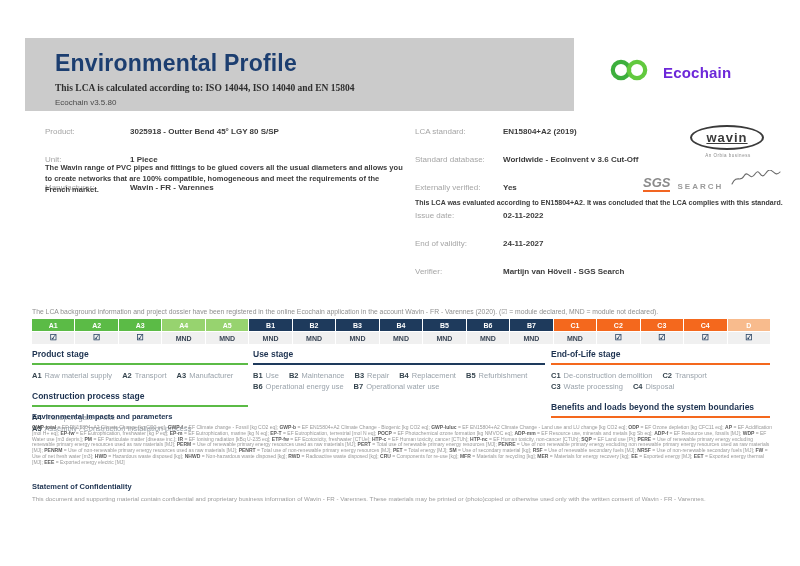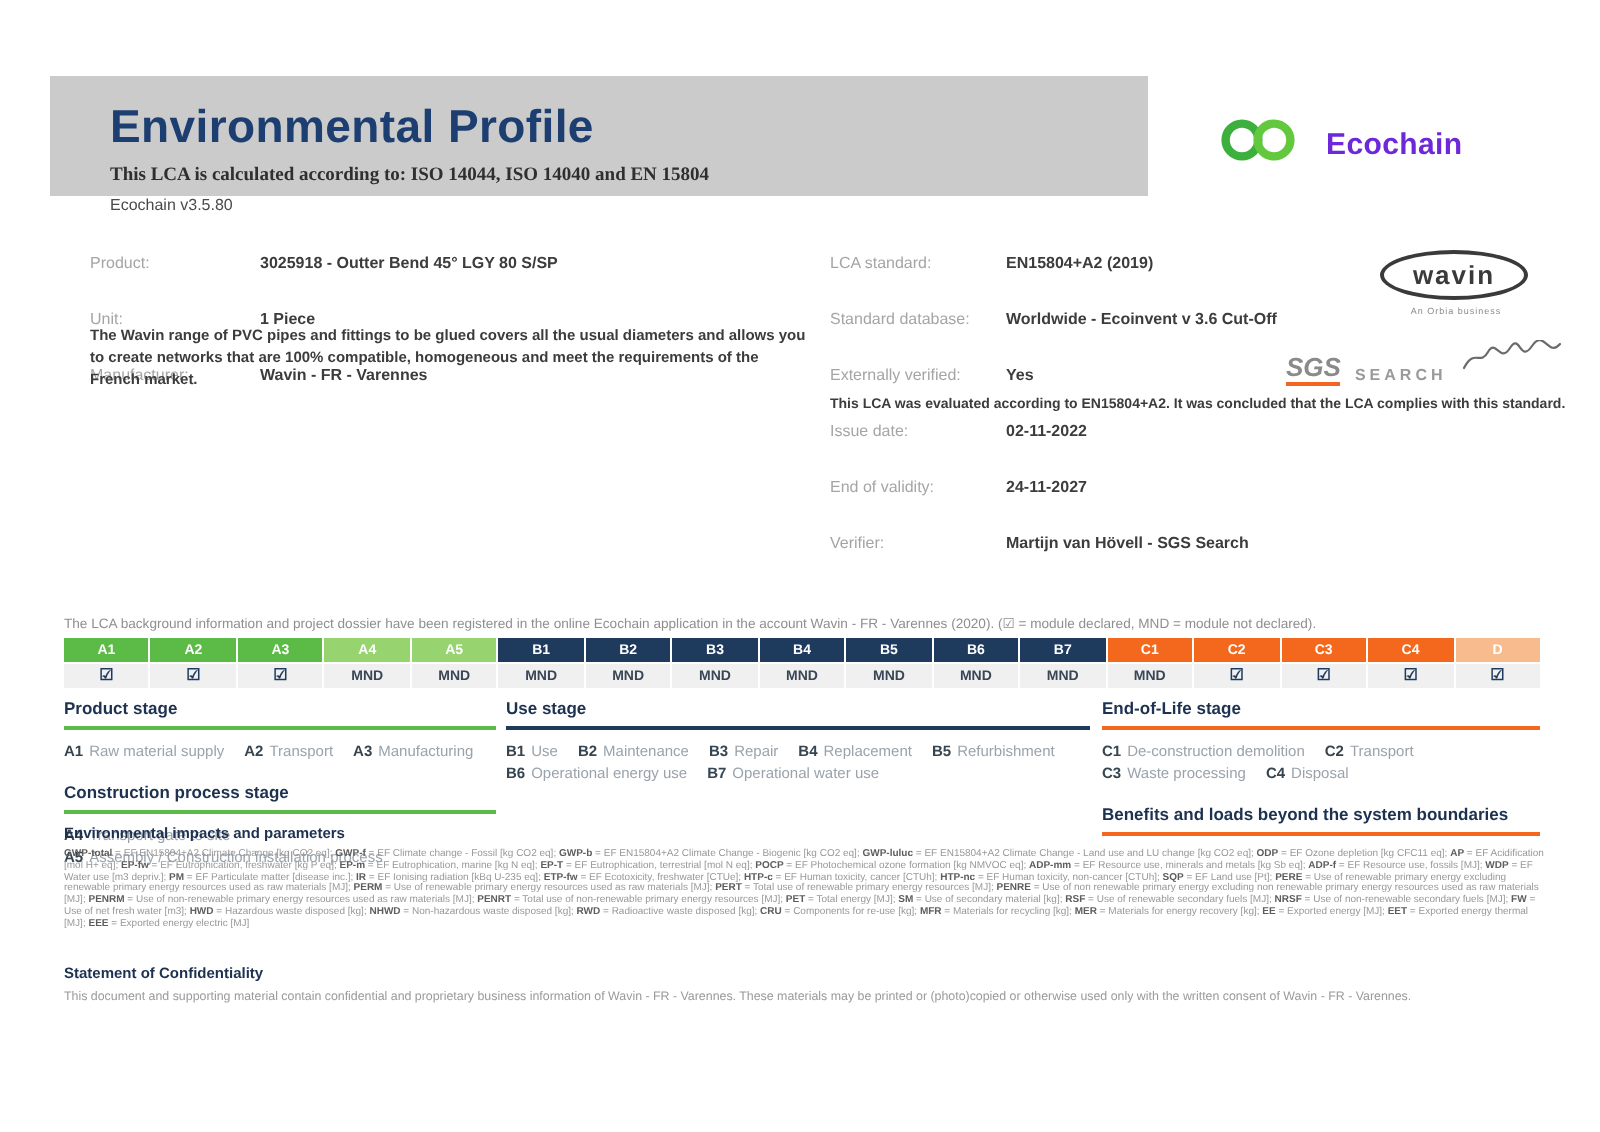--- a/index.html
+++ b/index.html
@@ -1,21 +1,21 @@
 <!DOCTYPE html>
 <html><head>
 <meta charset="utf-8">
 <style>
   * { margin:0; padding:0; box-sizing:border-box; }
   html,body { background:#fff; }
   body { font-family:"Liberation Sans", sans-serif; }
   .page { position:relative; width:800px; height:566px; background:#ffffff; overflow:hidden; }
 
   
-  .header-bar { position:absolute; left:25px; top:38px; width:549px; height:60px;
+  .header-bar { position:absolute; left:25px; top:38px; width:549px; height:73px;
                 background:#cbcbcb; padding:12px 16px 0 30px; }
   .header-title { font-size:23px; font-weight:600; color:#1c3e70; letter-spacing:.2px; }
   .header-sub { font-size:9.5px; color:#2f2f2f; margin-top:6px; font-weight:600;font-family:Liberation Serif, serif; }
   .header-ver { font-size:8px; color:#4a4a4a; margin-top:5px; }
 
   
   .ecochain-logo { position:absolute; left:608px; top:57px; display:flex; align-items:center; gap:9px; }
   .ecochain-logo .word { font-size:15px; font-weight:bold; color:#6d28d9; letter-spacing:.2px; }
 
   
@@ -27,21 +27,21 @@
   .info-right .kv { grid-template-columns:88px auto; }
   .description { position:absolute; left:45px; top:163px; width:360px; font-size:7.5px;
                  line-height:1.45; color:#3c3c3c; font-weight:600; }
   .evaluation-note { position:absolute; left:415px; top:199px; width:370px; font-size:7px;
                      color:#3c3c3c; font-weight:600; white-space:nowrap; }
 
   
   .wavin-logo { position:absolute; left:690px; top:125px; width:76px; text-align:center; }
   .wavin-oval { border:2.5px solid #3a3a3a; border-radius:50%; width:74px; height:25px;
                 display:flex; align-items:center; justify-content:center;
-                font-weight:bold; font-size:13px; color:#3a3a3a; letter-spacing:1px; }
+                font-weight:bold; font-size:13px; color:#3a3a3a; letter-spacing:1px;text-decoration:underline; }
   .wavin-tag { font-size:4.5px; color:#8a8a8a; margin-top:3px; letter-spacing:.5px; }
 
   
   .sgs-logo { position:absolute; left:643px; top:170px; display:flex; align-items:flex-end; gap:7px; }
   .sgs-word { font-size:13px; font-weight:bold; color:#8a8a8a; border-bottom:2px solid #f26522;
               line-height:1; padding-bottom:1px; font-style:italic; }
   .search-word { font-size:8px; color:#9a9a9a; letter-spacing:2px; font-weight:bold; line-height:1.4; }
 
   
   .registration-note { position:absolute; left:32px; top:308px; width:745px; font-size:6.8px; color:#8f8f8f; }
@@ -179,21 +179,21 @@
       <div class="mcell mmark">MND</div>
       <div class="mcell mmark check">☑</div>
       <div class="mcell mmark check">☑</div>
       <div class="mcell mmark check">☑</div>
       <div class="mcell mmark check">☑</div>
     </div>
 
   <div class="stage-col col-product">
     <div class="stage-block">
       <div class="stage-title rule-green">Product stage</div>
-      <div class="stage-items"><span class="stage-item"><span class="code">A1</span><span class="lbl">Raw material supply</span></span><span class="stage-item"><span class="code">A2</span><span class="lbl">Transport</span></span><span class="stage-item"><span class="code">A3</span><span class="lbl">Manufacturing</span></span></div>
+      <div class="stage-items"><span class="stage-item"><span class="code">A1</span><span class="lbl">Raw material supply</span></span><span class="stage-item"><span class="code">A2</span><span class="lbl">Transport</span></span><span class="stage-item"><span class="code">A3</span><span class="lbl">Manufacturer</span></span></div>
     </div>
     <div class="stage-block second-block">
       <div class="stage-title rule-green">Construction process stage</div>
       <div class="stage-items block-items">
           <span class="stage-item"><span class="code">A4</span><span class="lbl">Transport gate to site</span></span>
           <span class="stage-item"><span class="code">A5</span><span class="lbl">Assembly / Construction installation process</span></span>
         </div>
     </div>
   </div>
 

